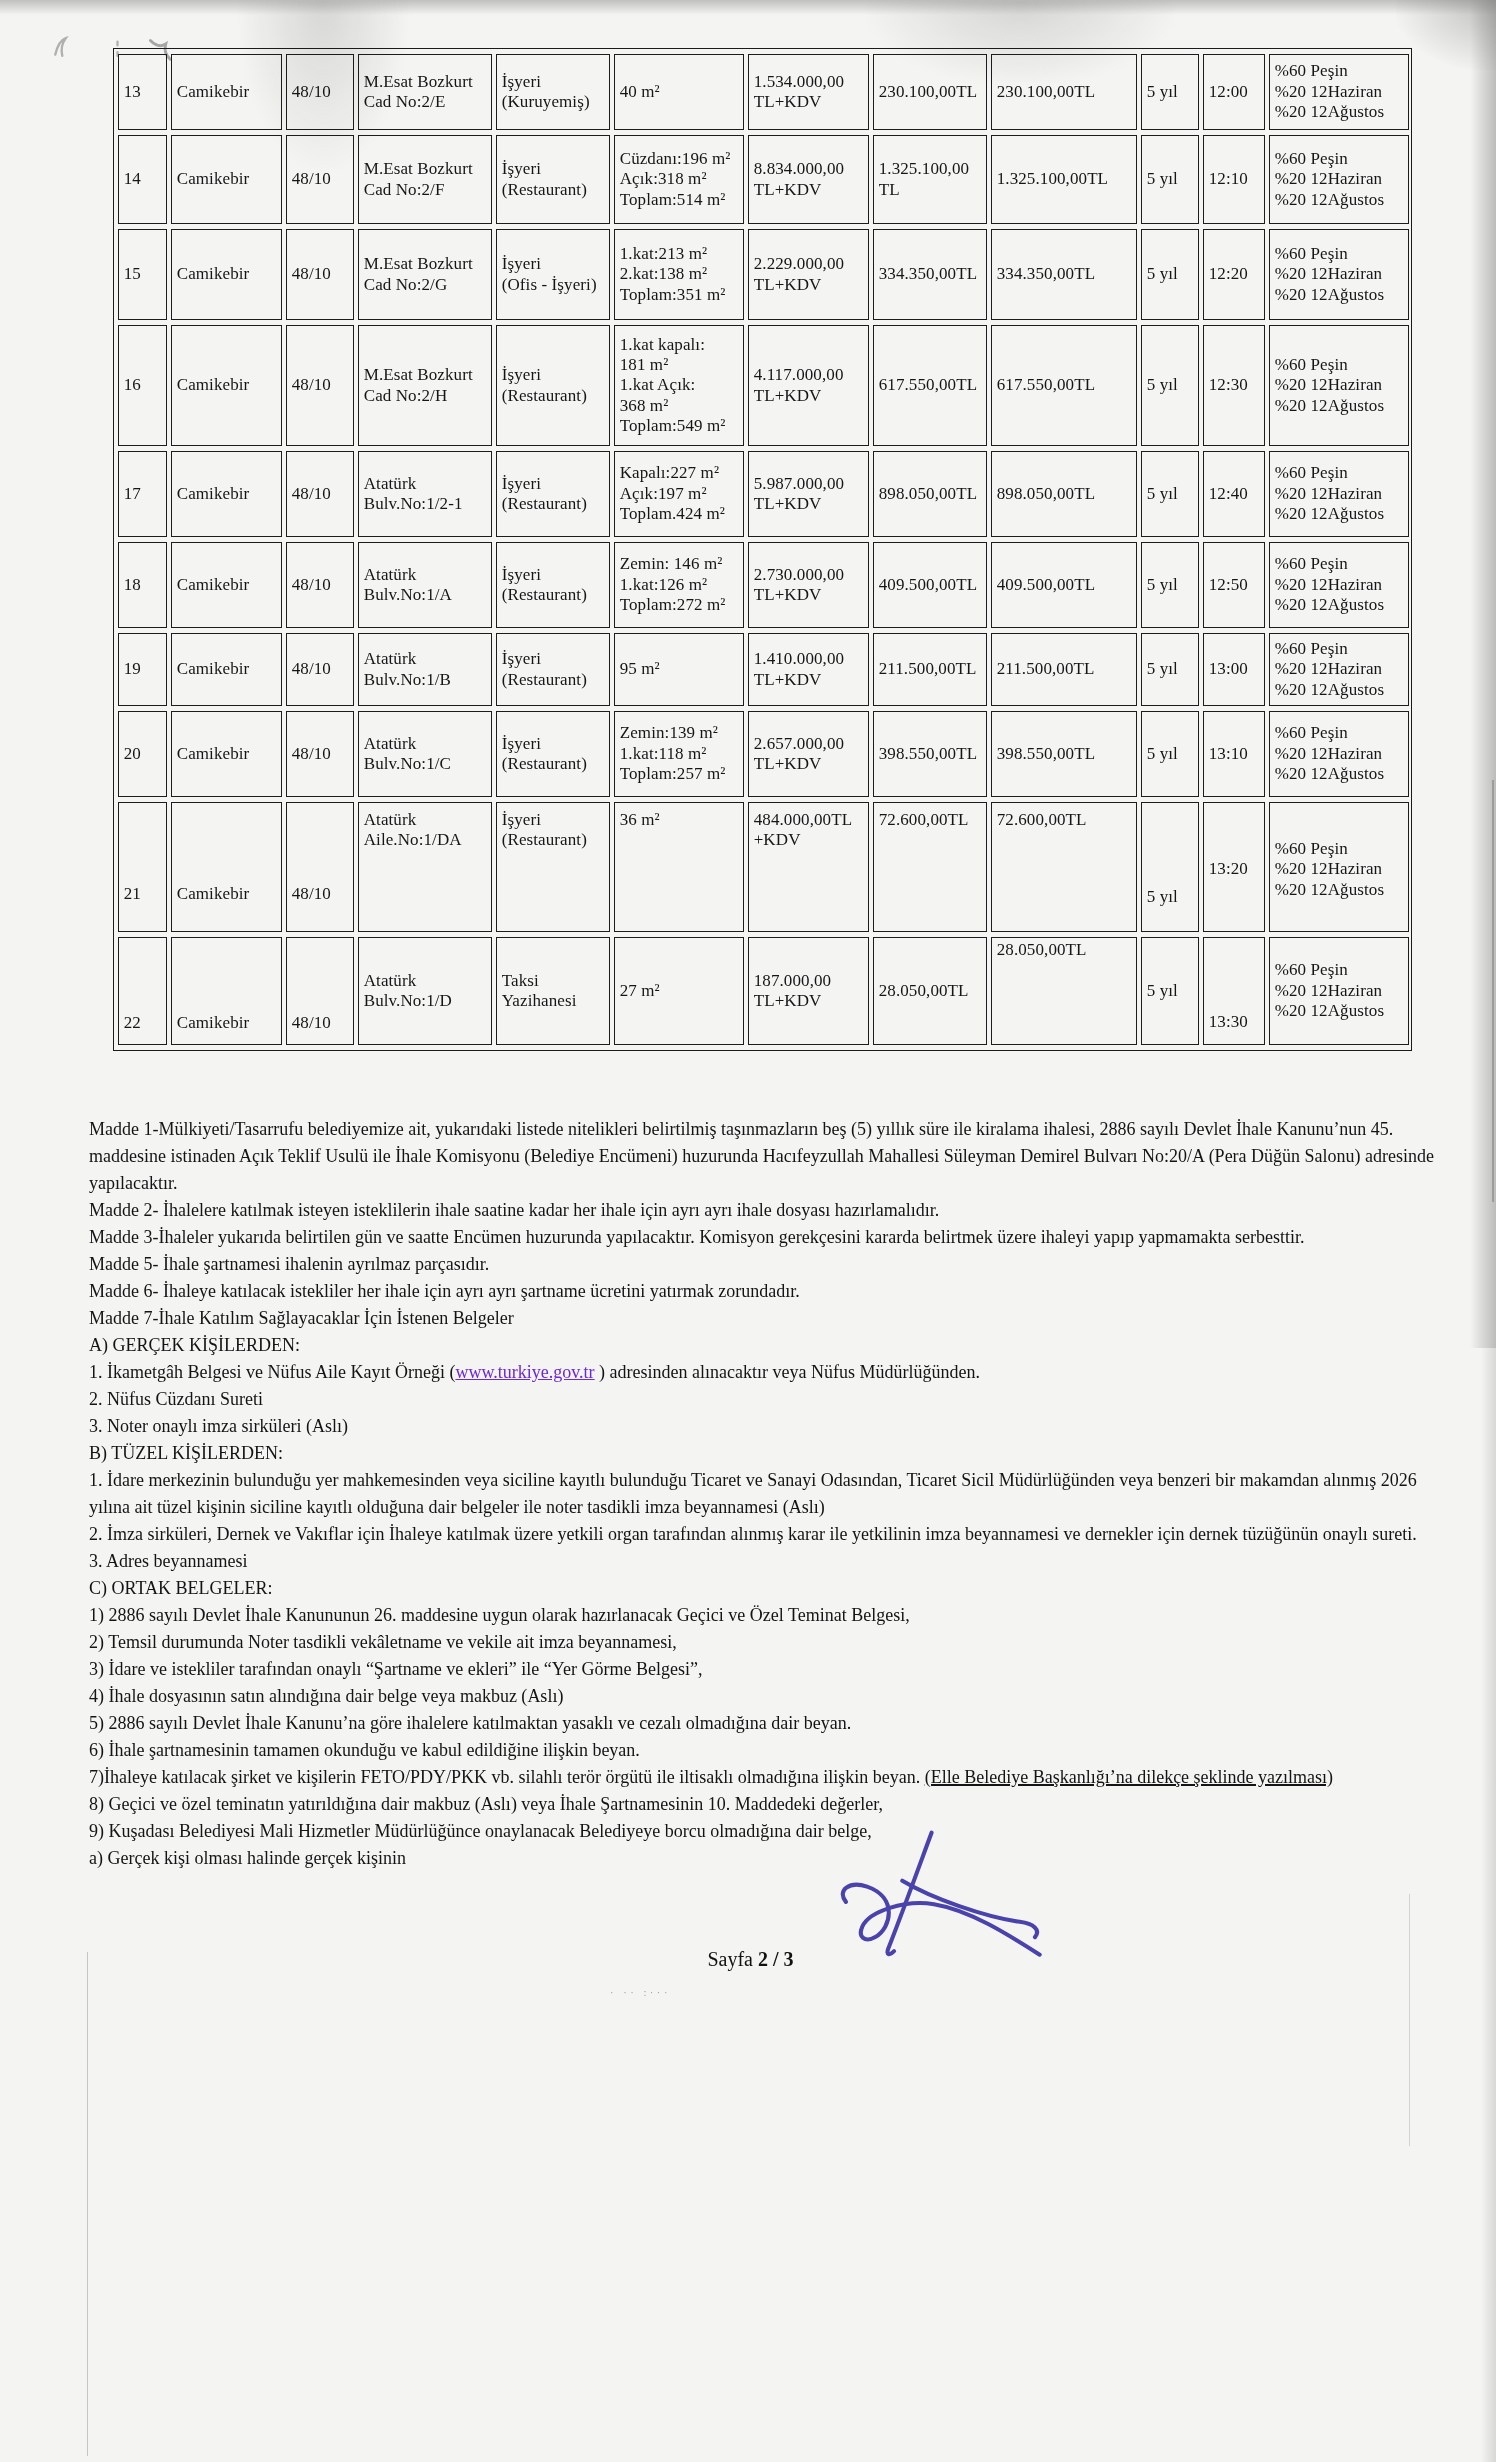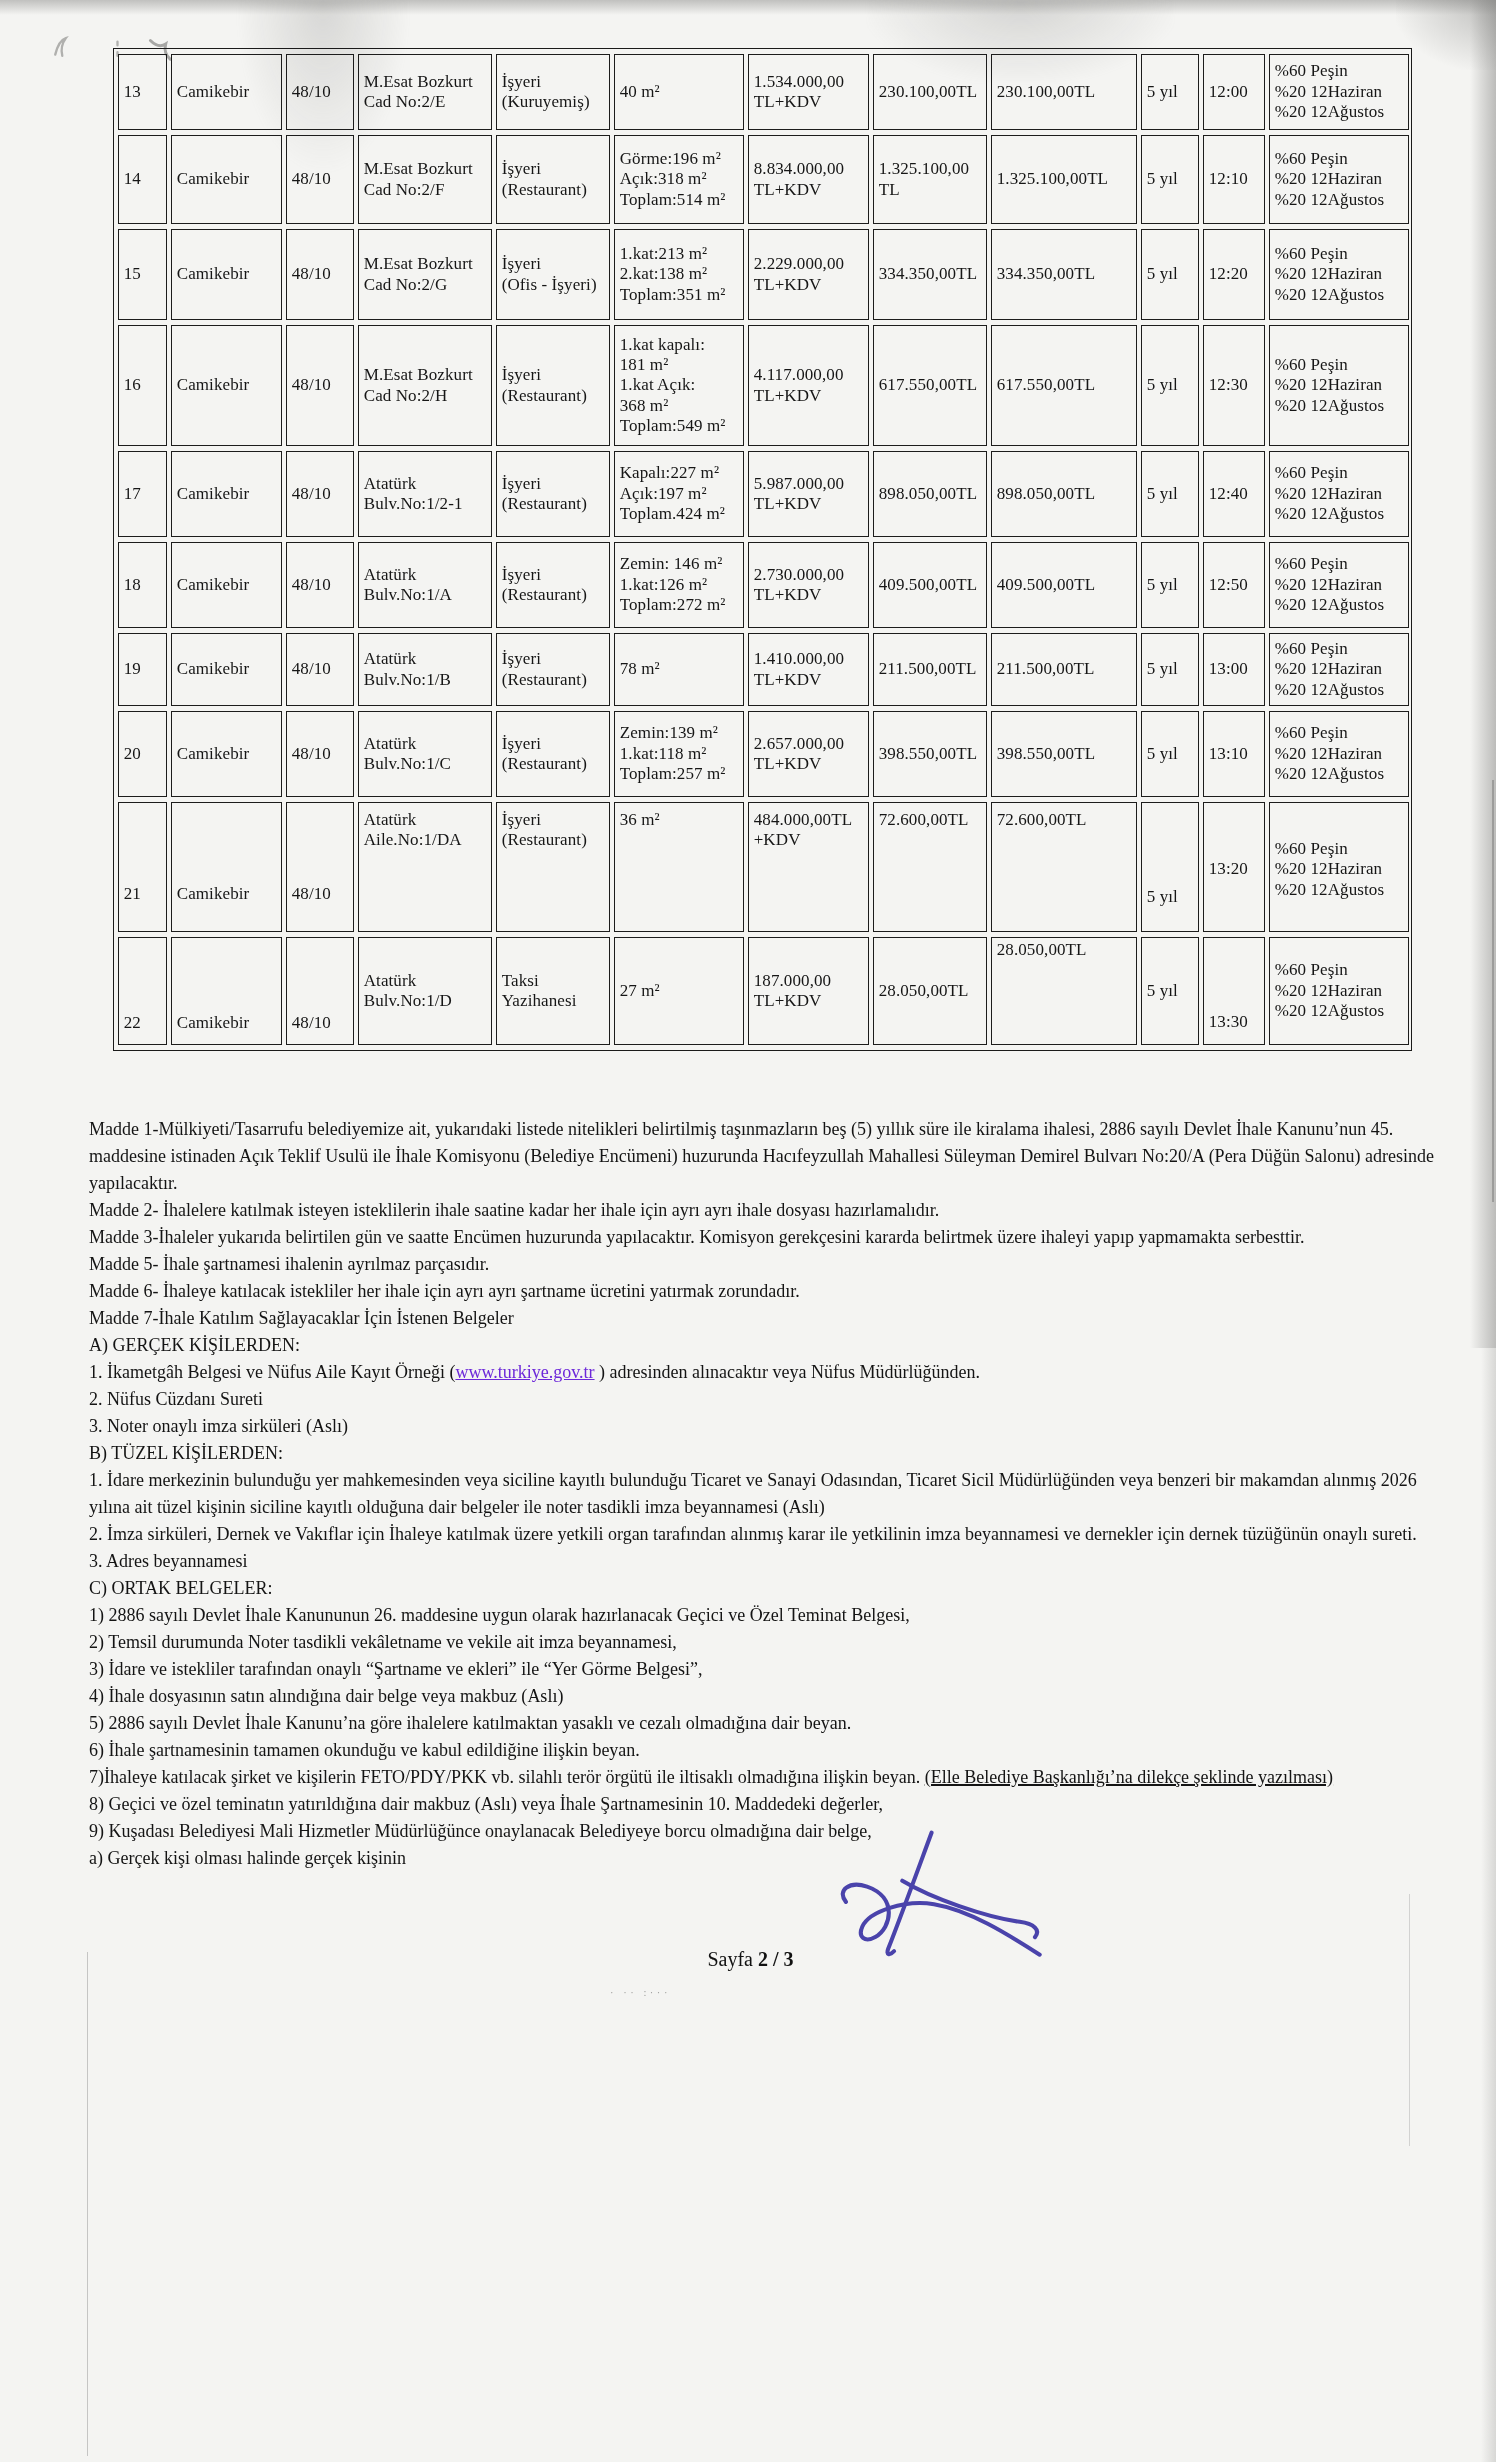--- a/index.html
+++ b/index.html
@@ -139,21 +139,21 @@
           <td class="c2">48/10</td>
           <td class="c3">
             <div>M.Esat Bozkurt</div>
             <div>Cad No:2/F</div>
           </td>
           <td class="c4">
             <div>İşyeri</div>
             <div>(Restaurant)</div>
           </td>
           <td class="c5">
-            <div>Görme:196 m²</div>
+            <div>Cüzdanı:196 m²</div>
             <div>Açık:318 m²</div>
             <div>Toplam:514 m²</div>
           </td>
           <td class="c6">
             <div>8.834.000,00</div>
             <div>TL+KDV</div>
           </td>
           <td class="c7">
             <div>1.325.100,00</div>
             <div>TL</div>
@@ -317,21 +317,21 @@
           <td class="c2">48/10</td>
           <td class="c3">
             <div>Atatürk</div>
             <div>Bulv.No:1/B</div>
           </td>
           <td class="c4">
             <div>İşyeri</div>
             <div>(Restaurant)</div>
           </td>
           <td class="c5">
-            <div>78 m²</div>
+            <div>95 m²</div>
           </td>
           <td class="c6">
             <div>1.410.000,00</div>
             <div>TL+KDV</div>
           </td>
           <td class="c7">
             <div>211.500,00TL</div>
           </td>
           <td class="c8">
             <div>211.500,00TL</div>

